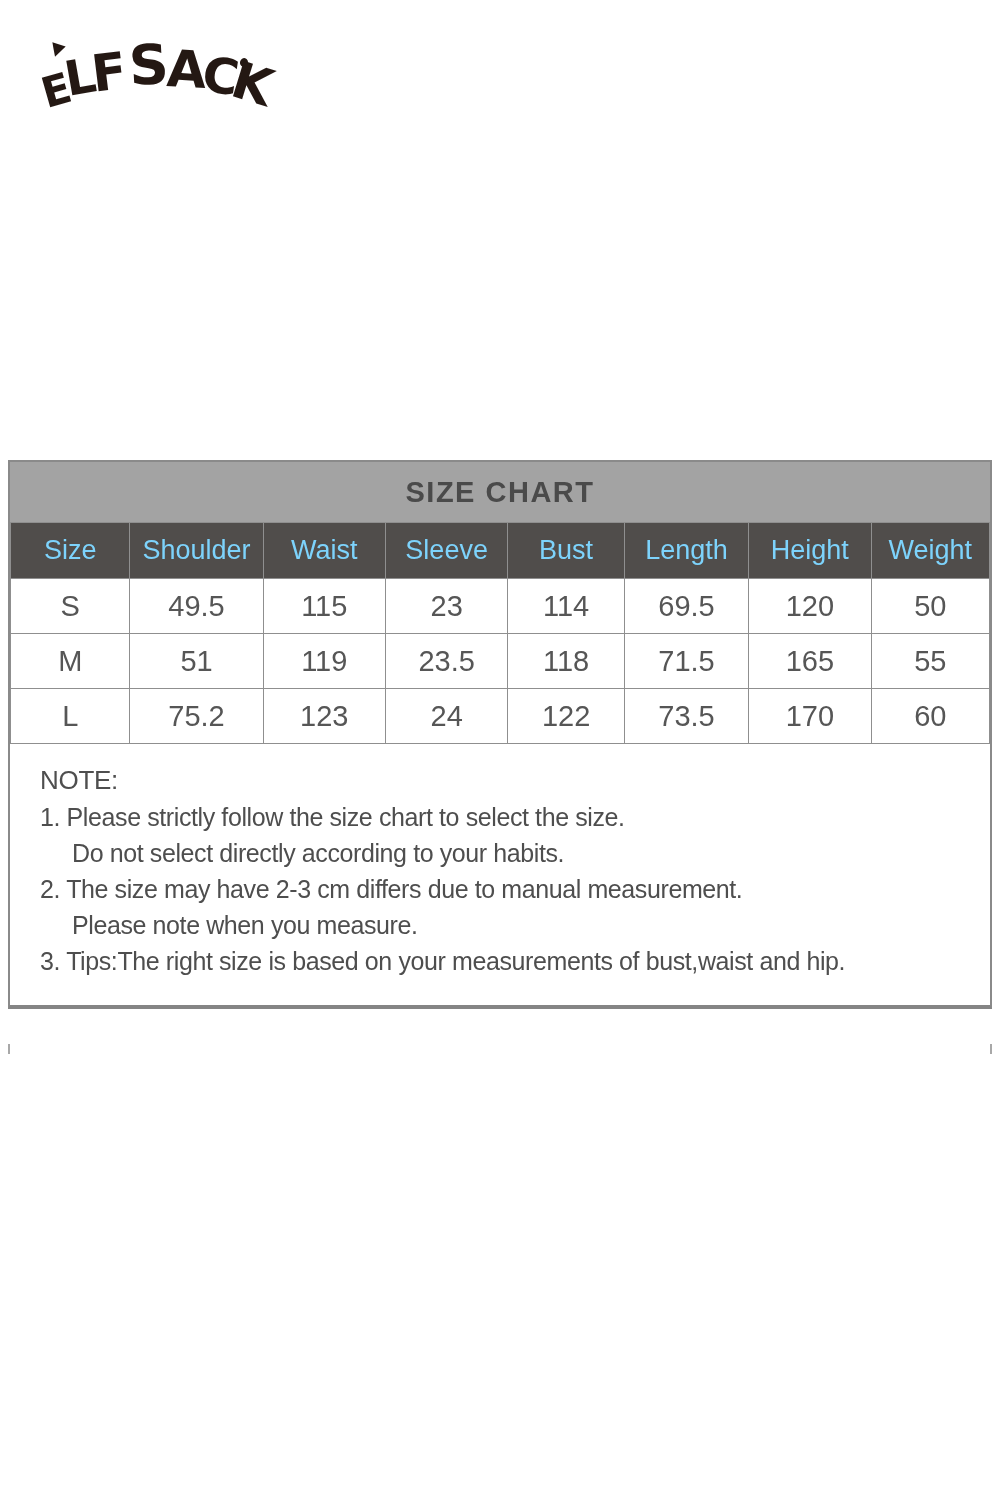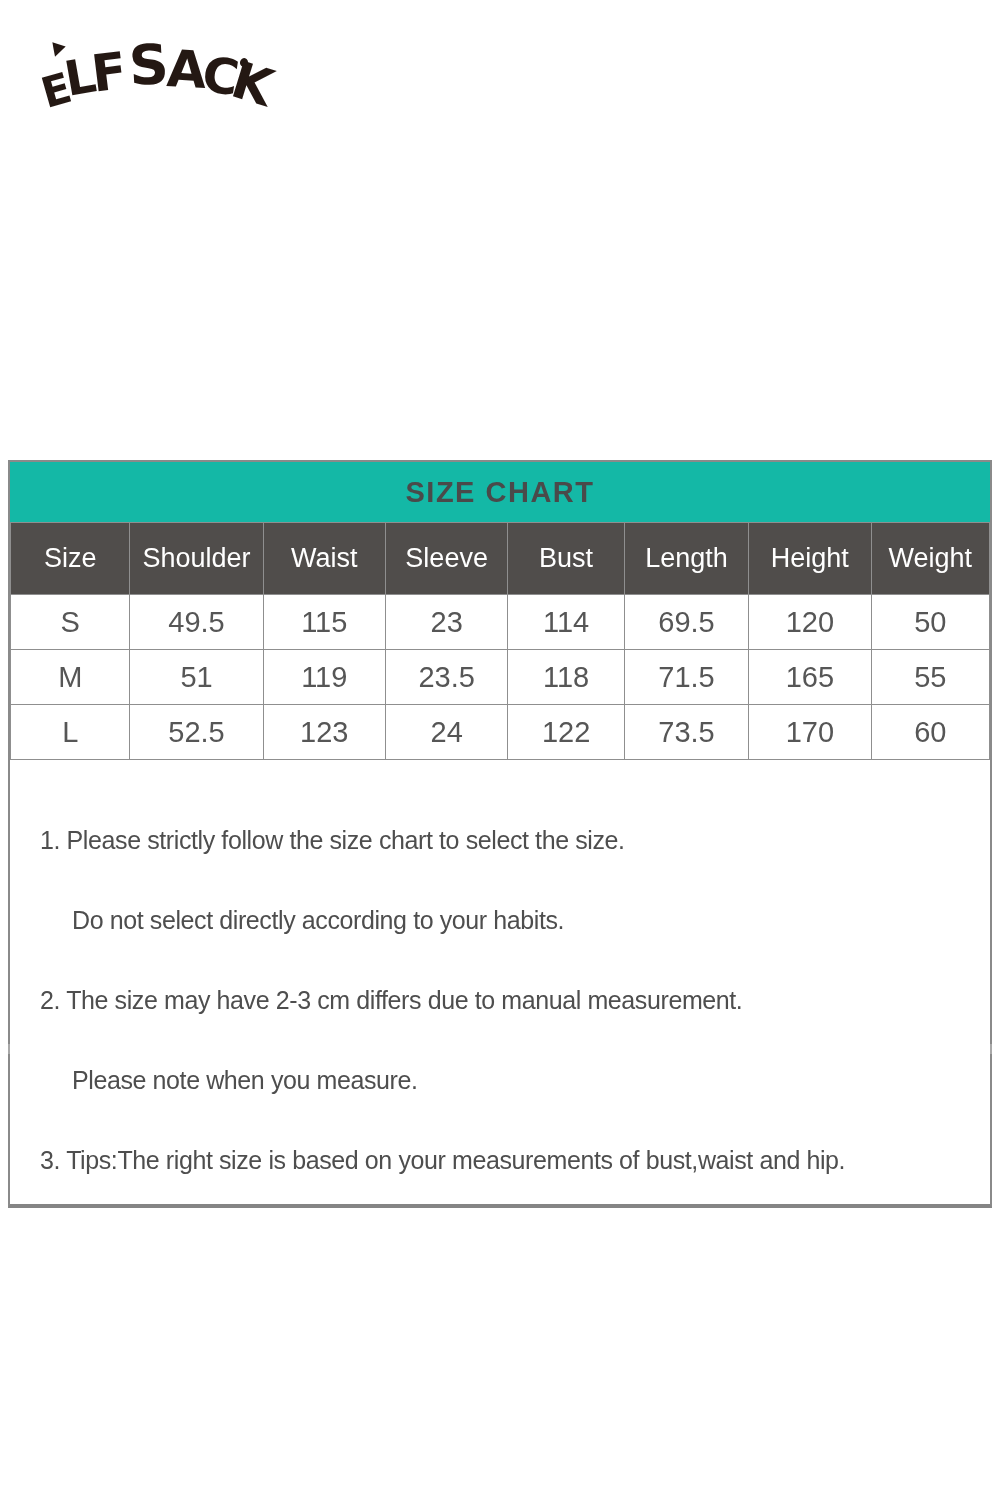--- a/index.html
+++ b/index.html
@@ -45,42 +45,42 @@
 
   
   .chart-box {
     position: absolute; left: 8px; top: 460px; width: 984px;
     border: 2px solid #8a8a8a;
     border-bottom: 4px solid #858585;
     background: #ffffff;
   }
   .chart-title {
     height: 60px; line-height: 60px;
-    background: #14b8a6;
+    background: #a3a3a3;
     color: #4a4a4a;
     font-size: 29px; font-weight: bold;
     letter-spacing: 1.5px;
     text-align: center;
   }
   table.size-table {
     width: 100%;
     border-collapse: collapse;
     table-layout: fixed;
   }
   table.size-table th, table.size-table td {
     border: 1px solid #8f8f8f;
     text-align: center;
     vertical-align: middle;
   }
   table.size-table th {
     background: #504d4b;
-    color: #ffffff;
+    color: #7dd3fc;
     font-weight: normal;
     font-size: 27px;
-    height: 72px;
+    height: 56px;
   }
   table.size-table td {
     background: #ffffff;
     color: #565656;
     font-size: 29px;
     height: 55px;
   }
   col.c0 { width: 12.2%; } col.c1 { width: 13.6%; }
   col.c2 { width: 12.5%; } col.c3 { width: 12.5%; }
   col.c4 { width: 11.9%; } col.c5 { width: 12.7%; }
@@ -92,21 +92,20 @@
     color: #4e4e4e;
   }
   .note-heading {
     font-size: 26px; line-height: 37px;
     letter-spacing: -0.3px;
   }
   .note-line {
     font-size: 25px; line-height: 36px;
     letter-spacing: -0.4px;
     white-space: nowrap;
-    margin-top: 44px;
   }
   .note-line.indent { padding-left: 32px; }
 
   
   .next-box-fragment {
     position: absolute; left: 8px; top: 1044px; width: 984px; height: 10px;
     border-left: 2px solid #a8a8a8;
     border-right: 2px solid #a8a8a8;
   }
 </style>
@@ -160,32 +159,33 @@
           <td>51</td>
           <td>119</td>
           <td>23.5</td>
           <td>118</td>
           <td>71.5</td>
           <td>165</td>
           <td>55</td>
         </tr>
         <tr>
           <td>L</td>
-          <td>52.5</td>
+          <td>75.2</td>
           <td>123</td>
           <td>24</td>
           <td>122</td>
           <td>73.5</td>
           <td>170</td>
           <td>60</td>
         </tr>
       </tbody>
   </table>
 
   <div class="note-box">
+    <div class="note-heading">NOTE:</div>
     <div>
         <div class="note-line">1. Please strictly follow the size chart to select the size.</div>
         <div class="note-line indent">Do not select directly according to your habits.</div>
         <div class="note-line">2. The size may have 2-3 cm differs due to manual measurement.</div>
         <div class="note-line indent">Please note when you measure.</div>
         <div class="note-line">3. Tips:The right size is based on your measurements of bust,waist and hip.</div>
       </div>
   </div>
 </div>
 

